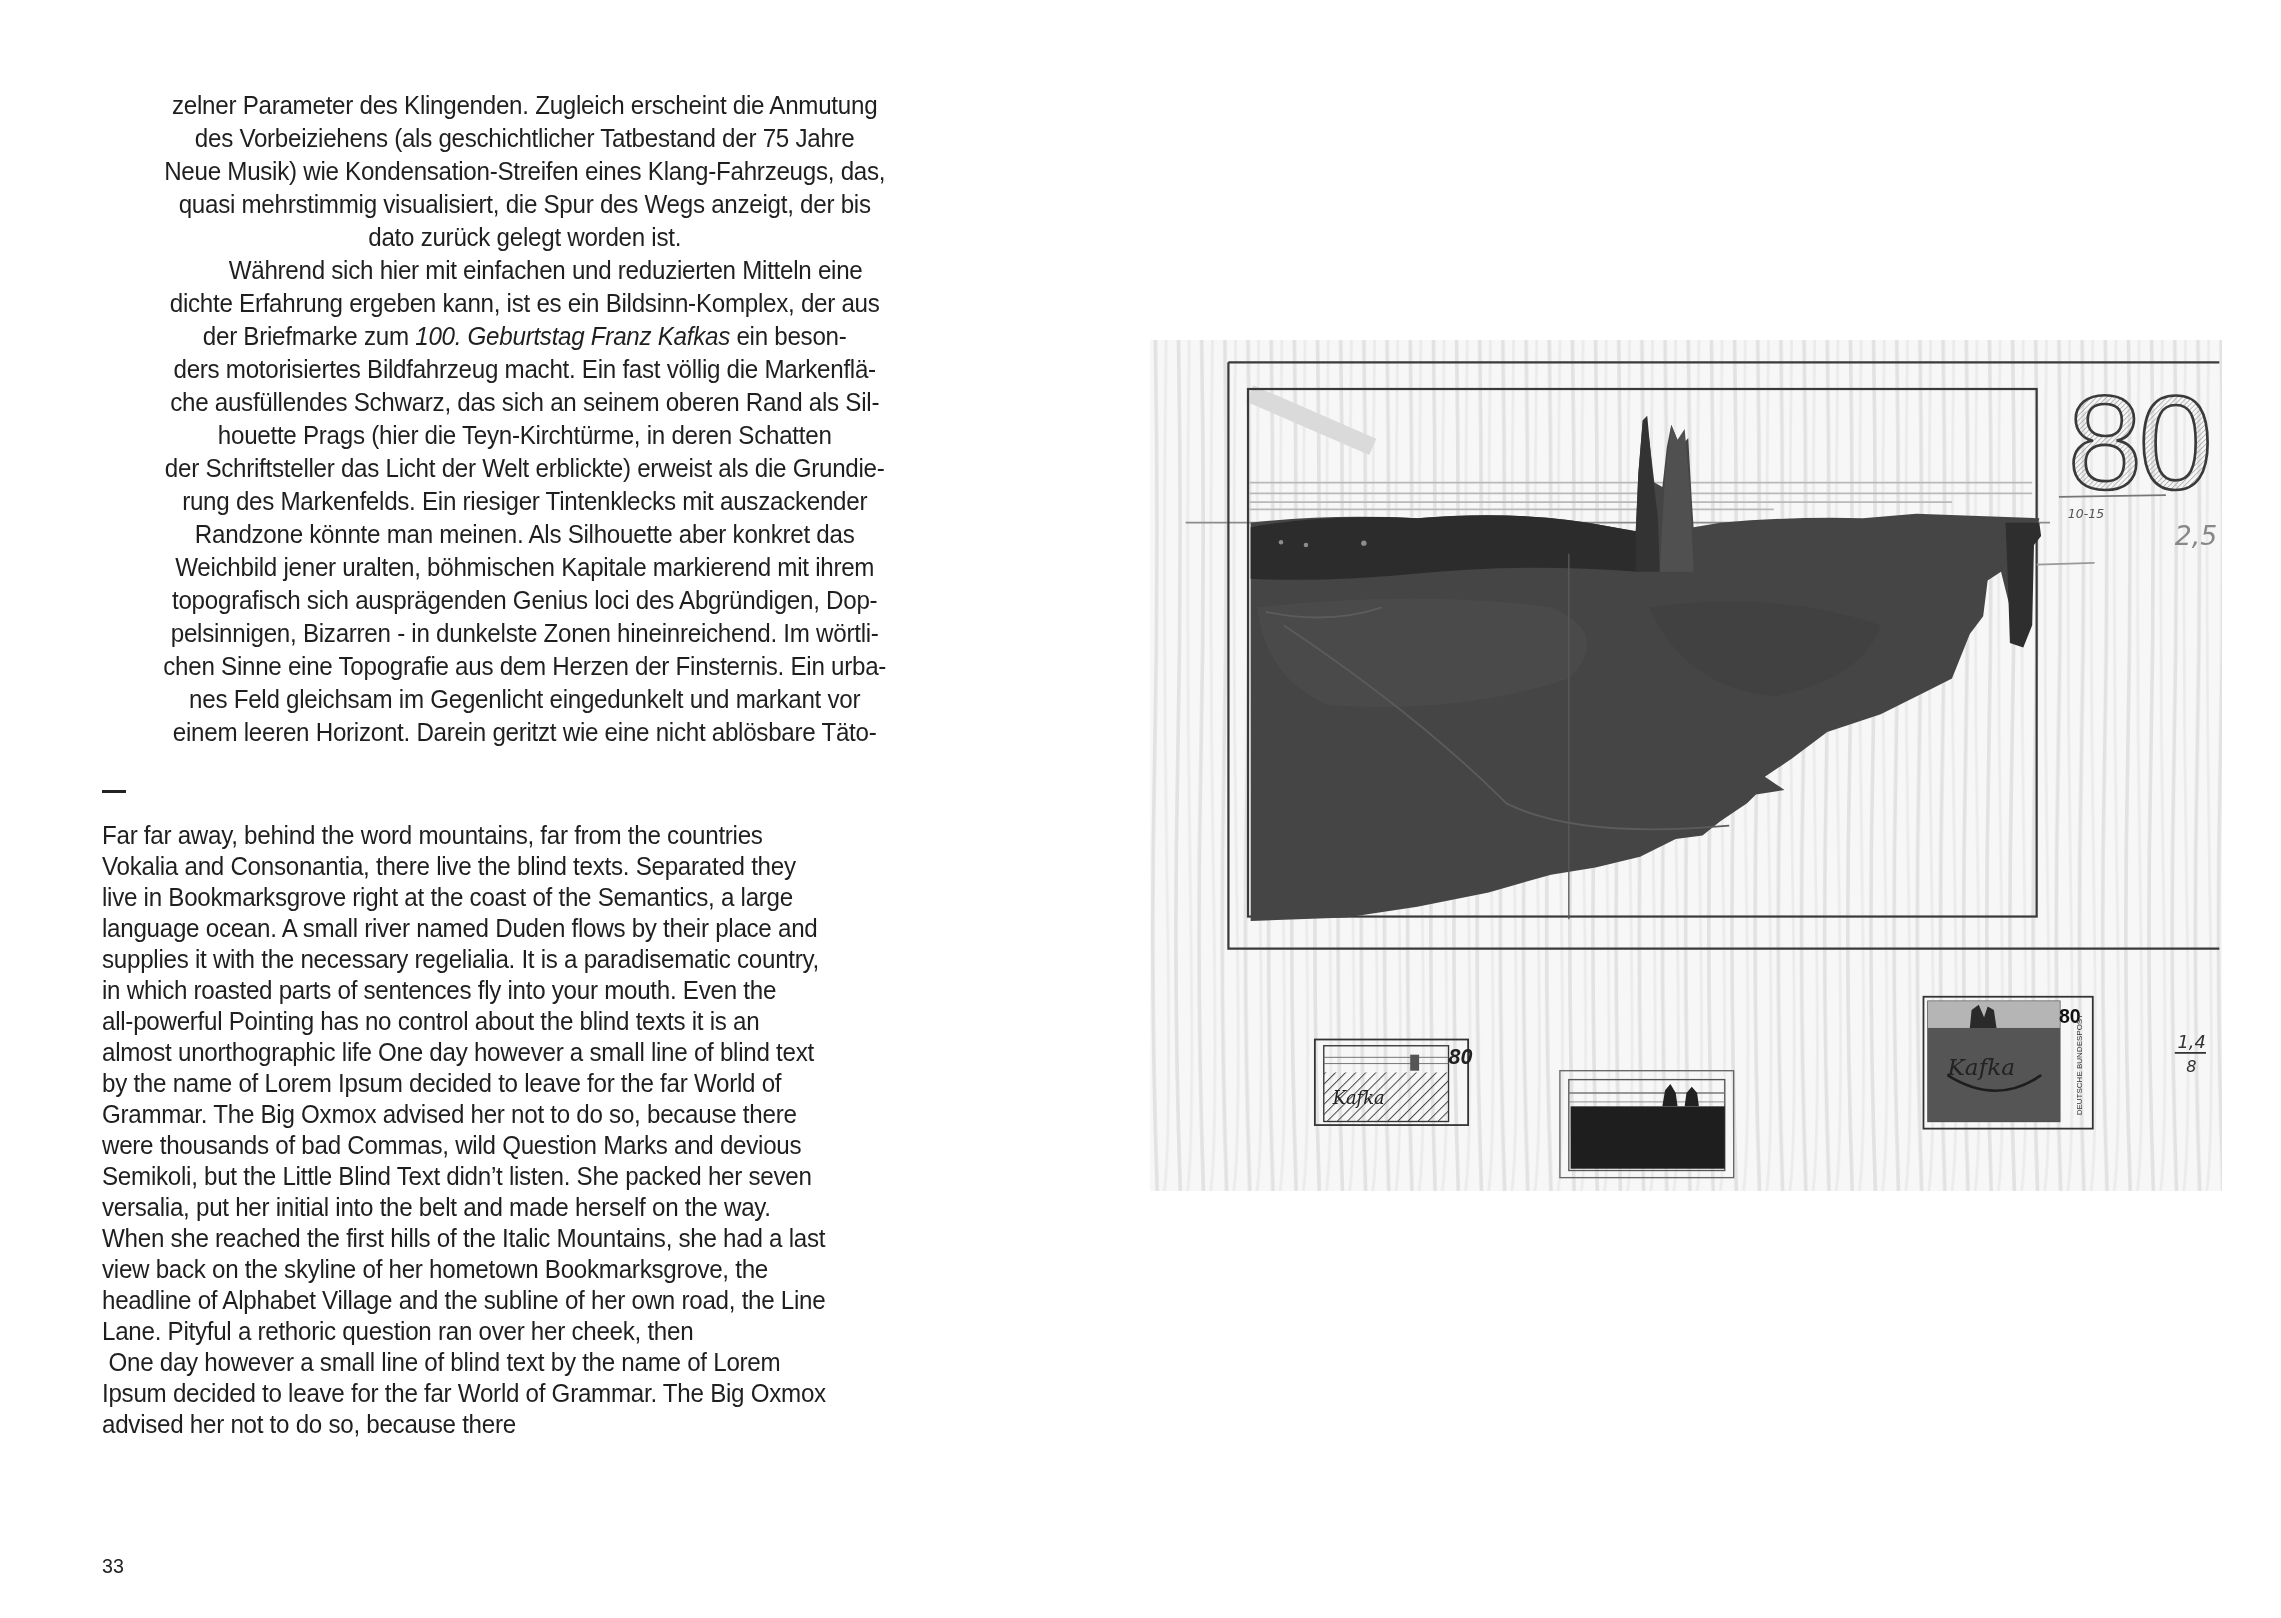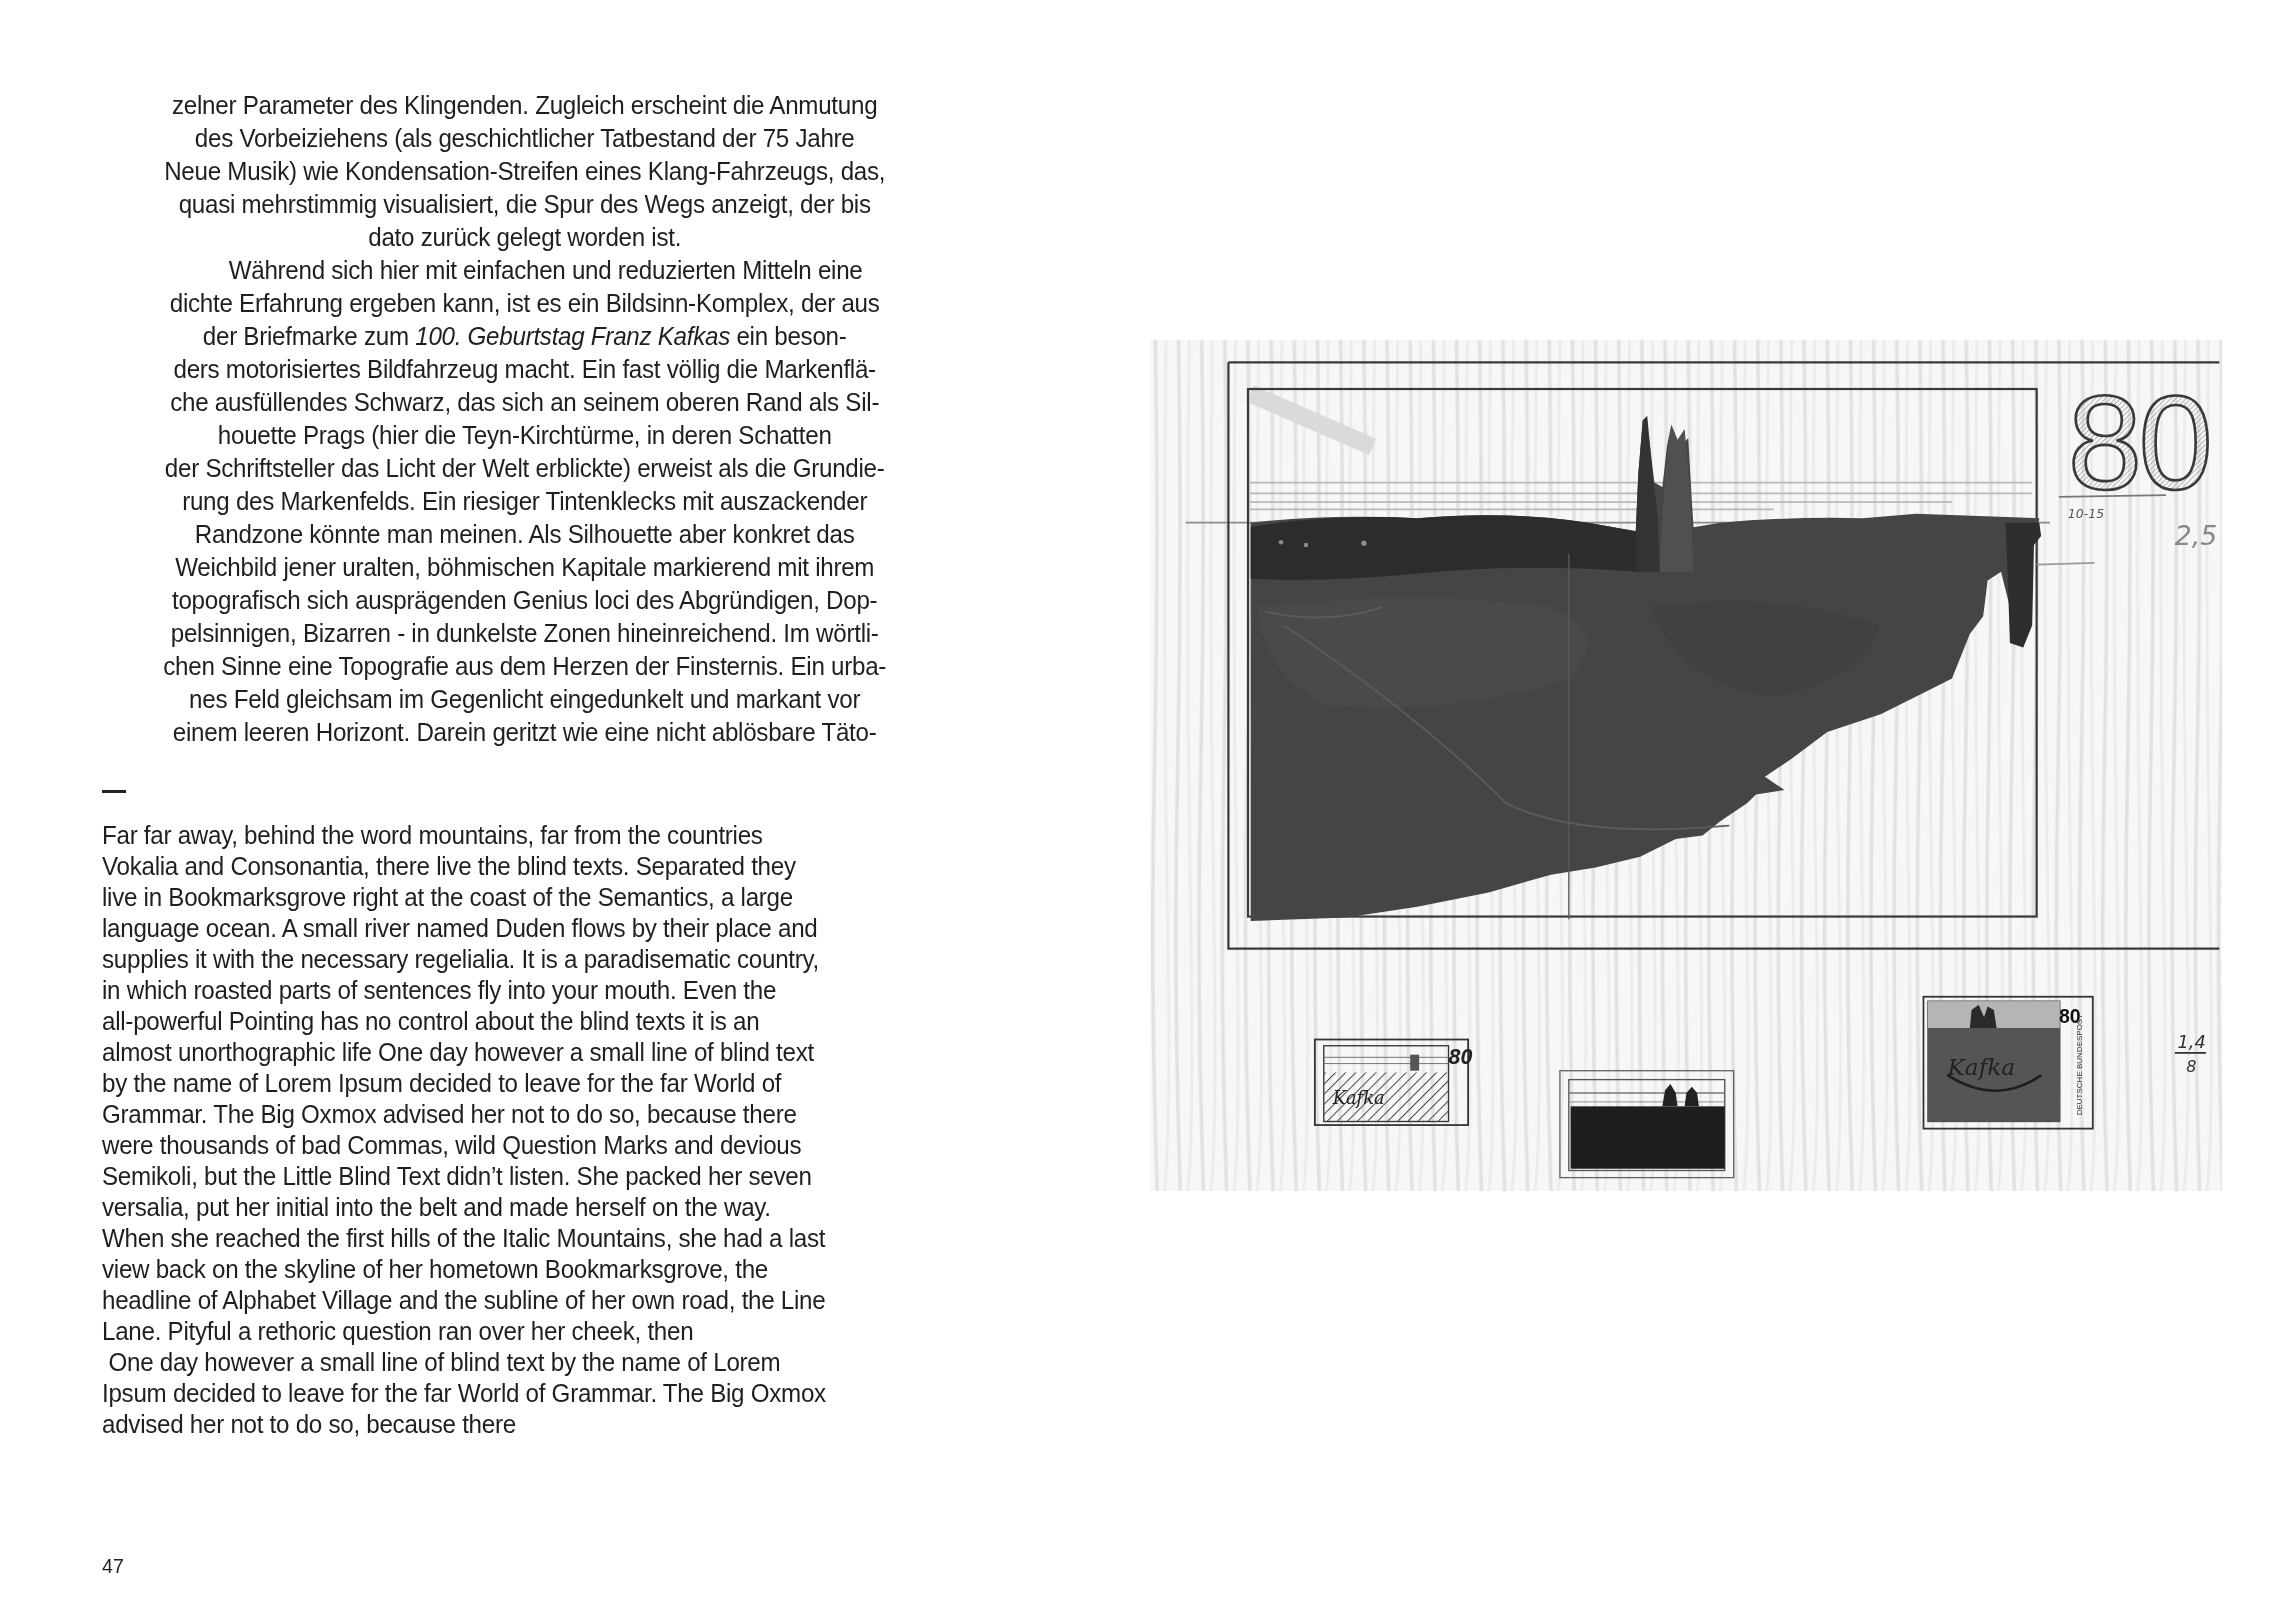--- a/index.html
+++ b/index.html
@@ -67,21 +67,21 @@
     <span class="line">When she reached the first hills of the Italic Mountains, she had a last</span>
     <span class="line">view back on the skyline of her hometown Bookmarksgrove, the</span>
     <span class="line">headline of Alphabet Village and the subline of her own road, the Line</span>
     <span class="line">Lane. Pityful a rethoric question ran over her cheek, then</span>
     <span class="line" style="white-space:pre"> One day however a small line of blind text by the name of Lorem</span>
     <span class="line">Ipsum decided to leave for the far World of Grammar. The Big Oxmox</span>
     <span class="line">advised her not to do so, because there</span>
   </div>
 </div>
 
-<div class="page-number">47</div>
+<div class="page-number">33</div>
 
 <div class="figure">
   <svg width="1072" height="851" viewBox="0 0 1203 955" xmlns="http://www.w3.org/2000/svg">
     <defs>
       <pattern id="wrinkles" width="26" height="955" patternUnits="userSpaceOnUse">
         <rect width="26" height="955" fill="#f7f7f7"></rect>
         <path d="M6 0 Q10 240 5 480 T8 955" stroke="#e2e2e2" stroke-width="4" fill="none"></path>
         <path d="M18 0 Q14 300 19 600 T16 955" stroke="#ebebeb" stroke-width="3" fill="none"></path>
       </pattern>
       <pattern id="hatch" width="8" height="8" patternUnits="userSpaceOnUse" patternTransform="rotate(45)">

